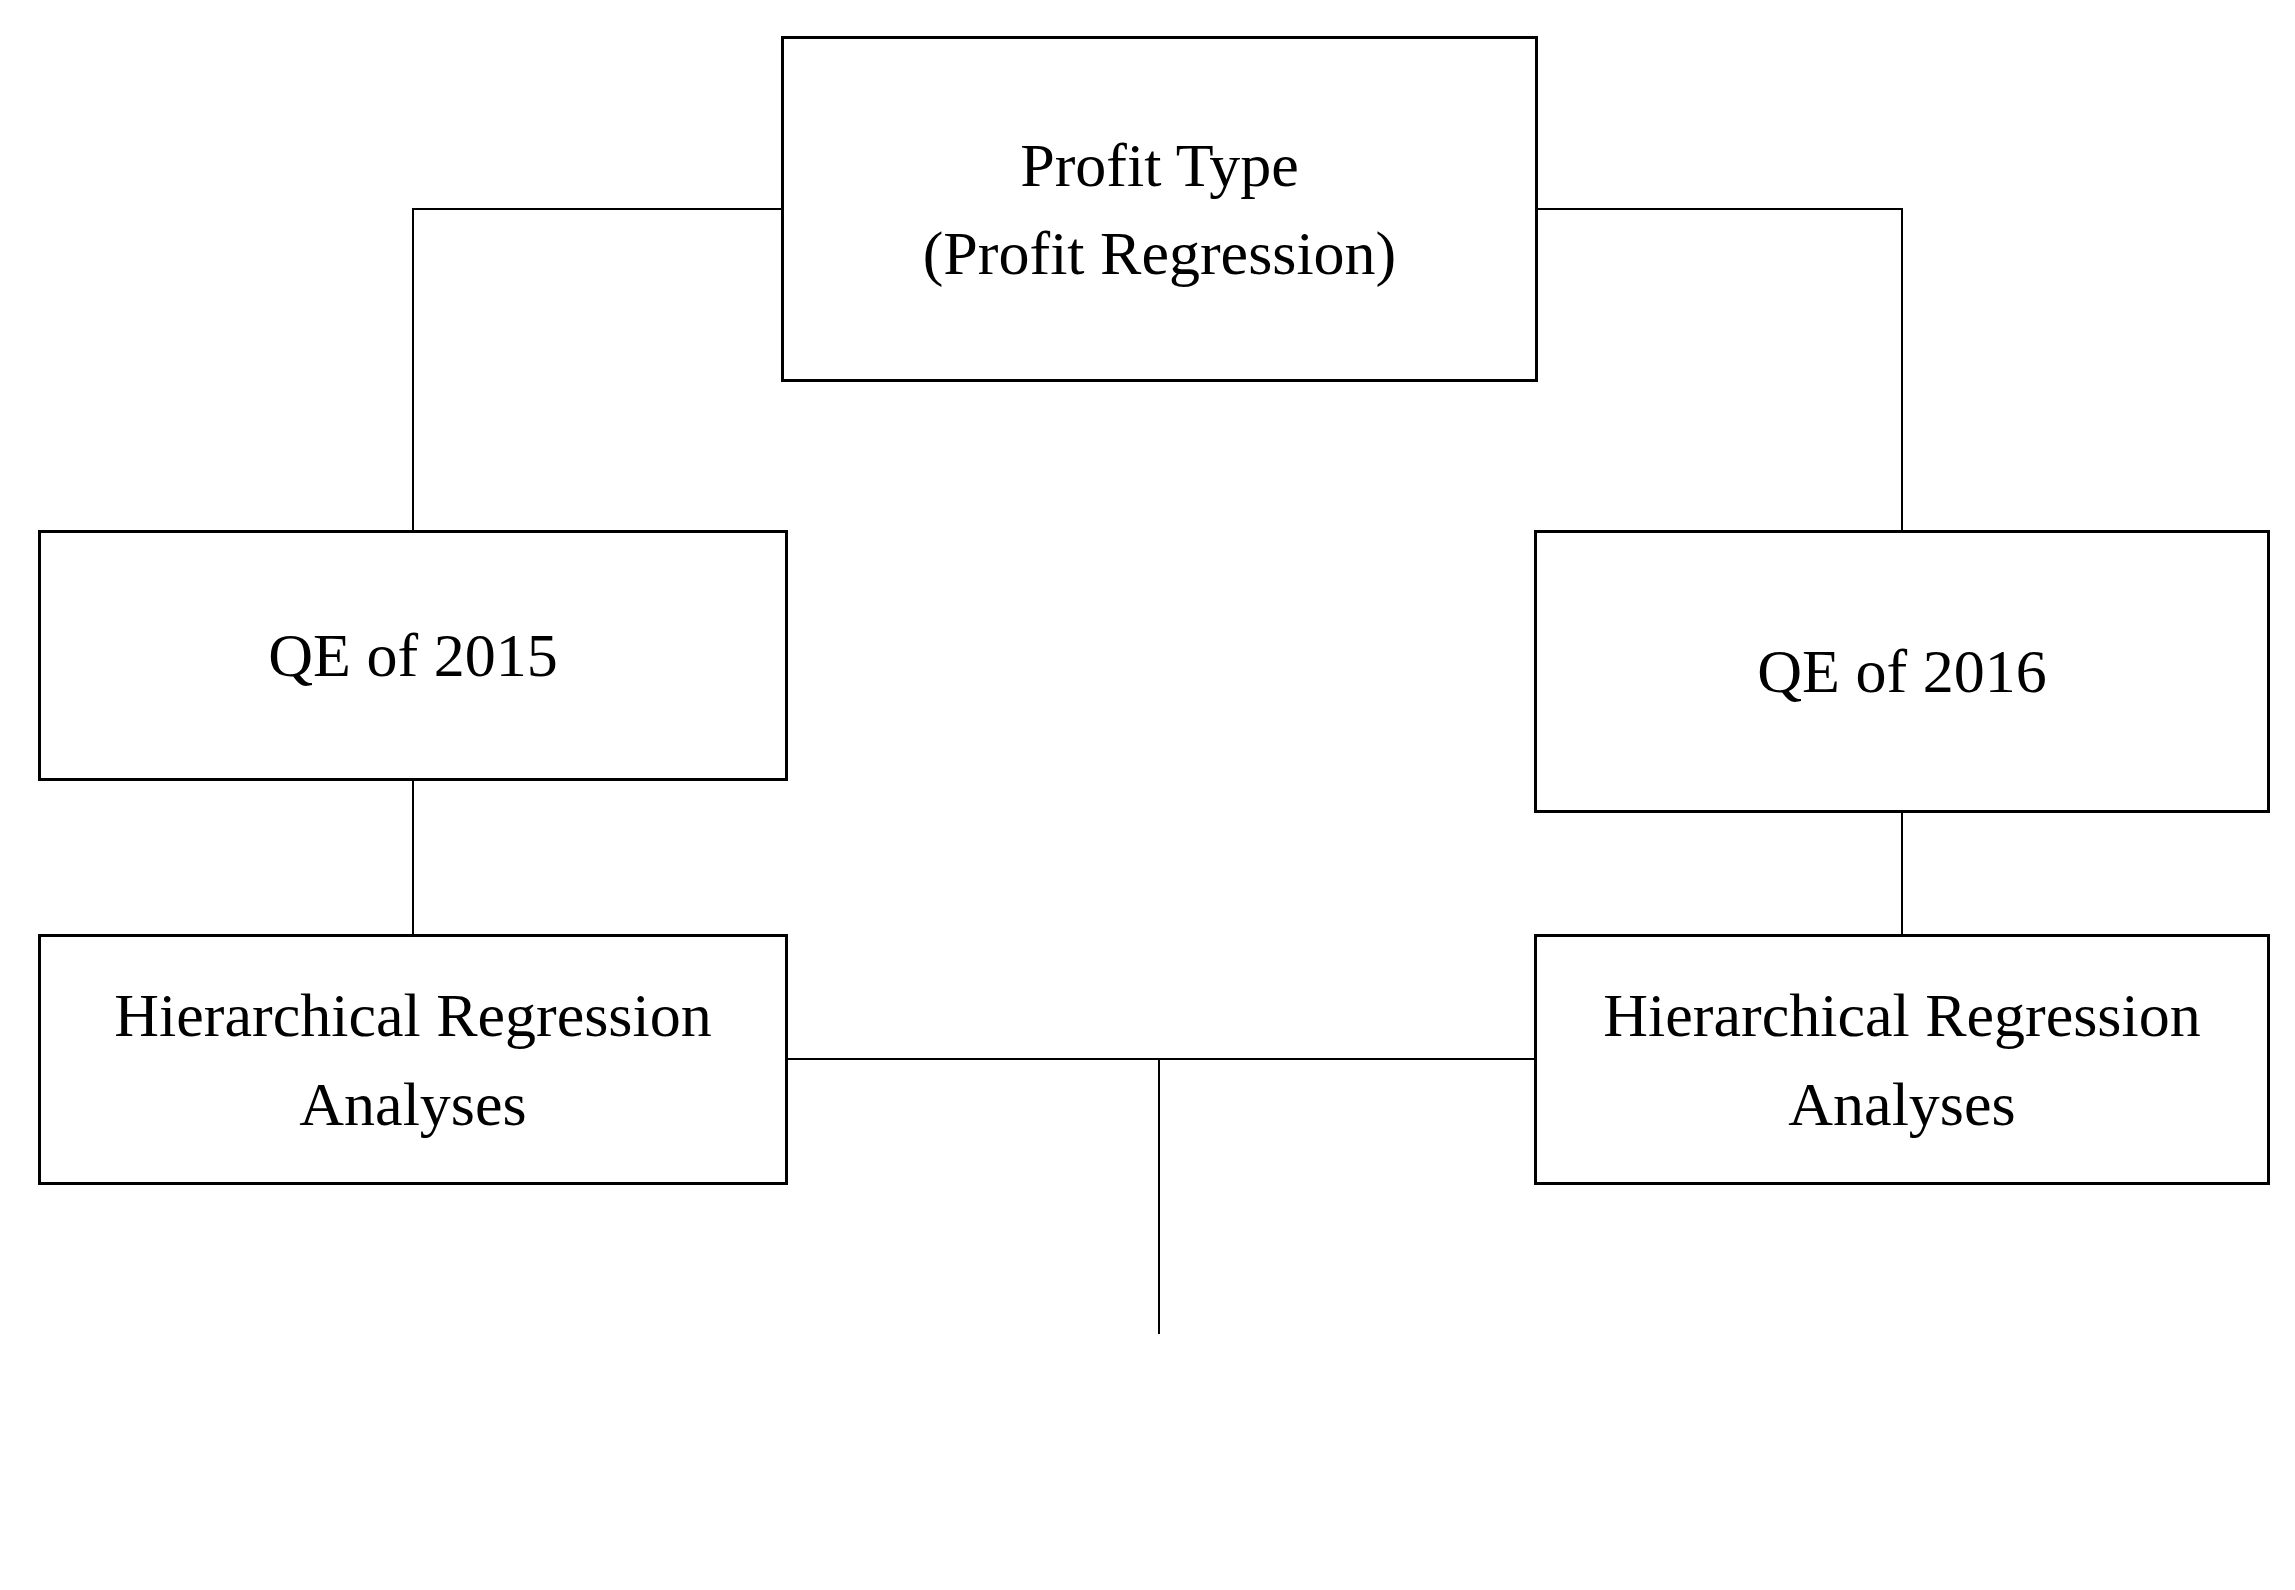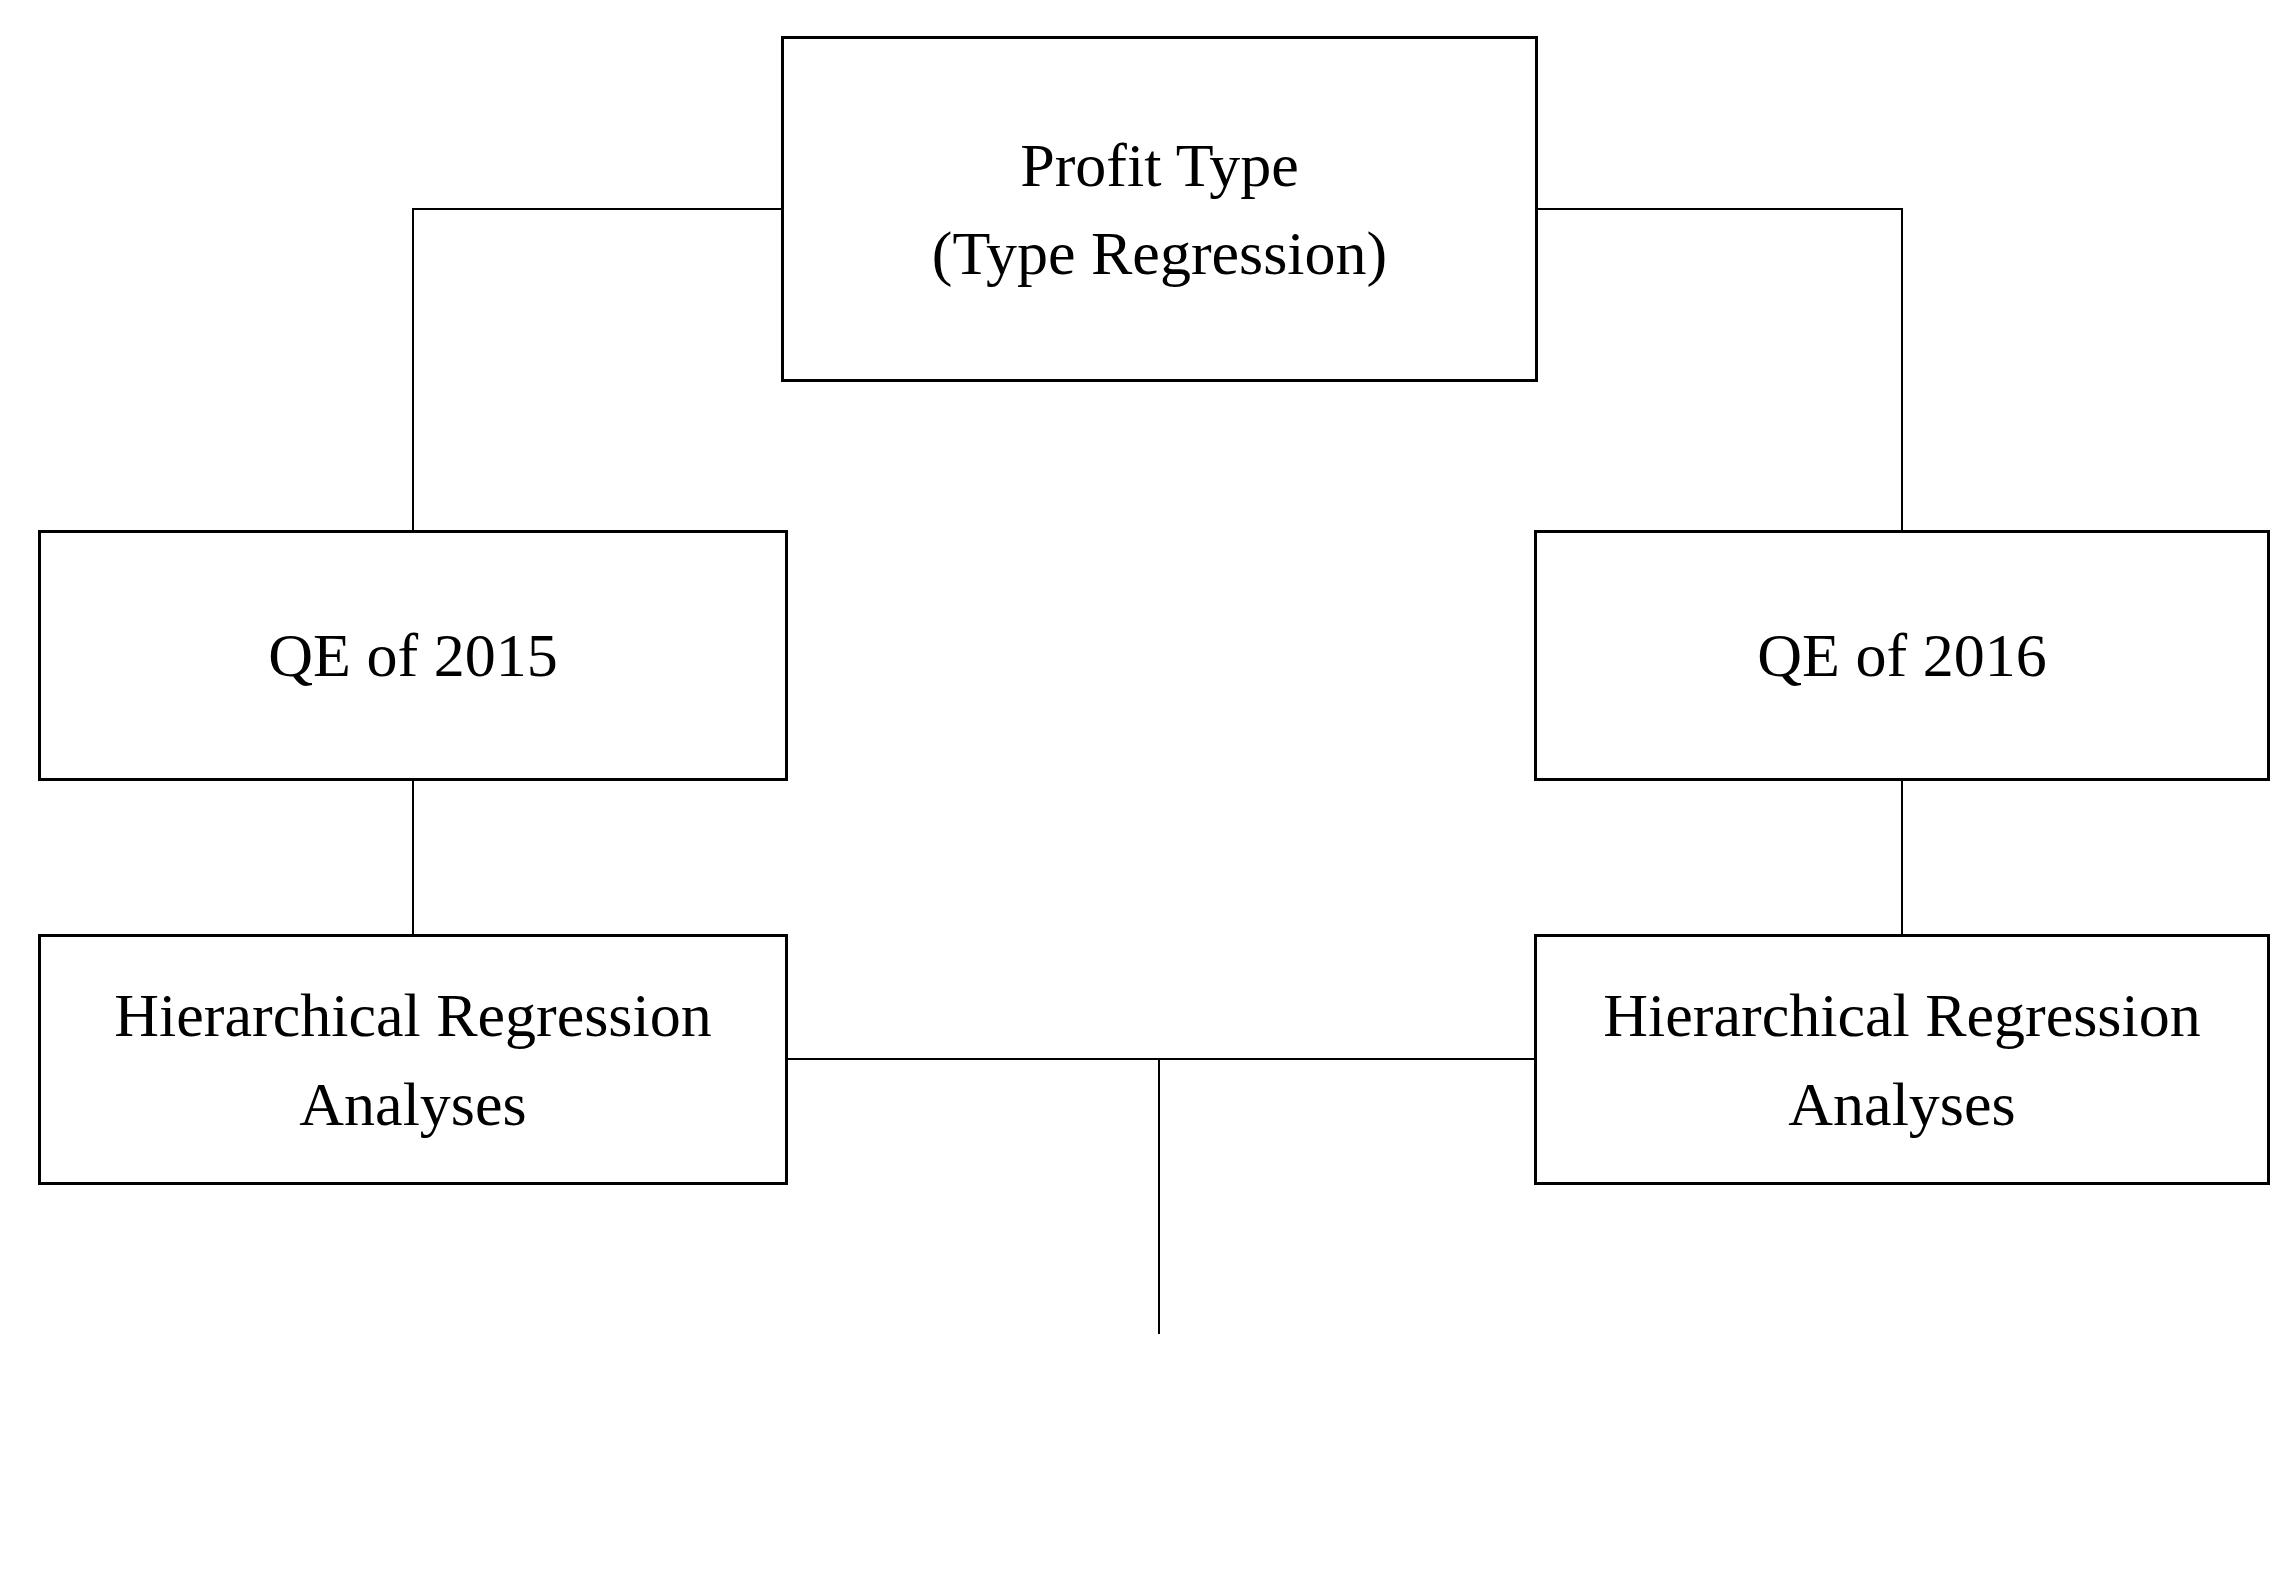--- a/index.html
+++ b/index.html
@@ -35,21 +35,21 @@
     white-space: nowrap;
   }
   .edge {
     position: absolute;
     background: #000000;
     z-index: 1;
   }
   
   .node-profit { left: 781px; top: 36px;   width: 757px; height: 346px; }
   .node-qe2013 { left: 38px;   top: 530px;  width: 750px; height: 251px; }
-  .node-qe2016 { left: 1534px; top: 530px;  width: 736px; height: 251px; }
+  .node-qe2016 { left: 1534px; top: 530px;  width: 736px; height: 283px; }
   .node-hier-l { left: 38px;   top: 934px; width: 750px; height: 251px; }
   .node-hier-r { left: 1534px; top: 934px; width: 736px; height: 251px; }
   .node-did    { left: 781px; top: 1333px; width: 757px; height: 243px; }
   
   .edge-left-h      { left: 413px;  top: 208px;  width: 369px;  height: 2.1px; }
   .edge-left-v      { left: 412px;  top: 208px;  width: 2.1px;    height: 323px; }
   .edge-right-h     { left: 1536px; top: 208px;  width: 366px;  height: 2.1px; }
   .edge-right-v     { left: 1901px; top: 208px;  width: 2.1px;    height: 323px; }
   .edge-left-mid-v  { left: 412px;  top: 780px; width: 2.1px;    height: 155px; }
   .edge-right-mid-v { left: 1901px; top: 780px; width: 2.1px;    height: 155px; }
@@ -65,21 +65,21 @@
   <div class="edge edge-left-v"></div>
   <div class="edge edge-right-h"></div>
   <div class="edge edge-right-v"></div>
   <div class="edge edge-left-mid-v"></div>
   <div class="edge edge-right-mid-v"></div>
   <div class="edge edge-mid-h"></div>
   <div class="edge edge-mid-v"></div>
 
   <div class="node node-profit">
     <span class="label-line">Profit Type</span>
-    <span class="label-line">(Type Regression)</span>
+    <span class="label-line">(Profit Regression)</span>
   </div>
 
   <div class="node node-qe2013">
     <span class="label-line">QE of 2015</span>
   </div>
 
   <div class="node node-qe2016">
     <span class="label-line">QE of 2016</span>
   </div>
 

